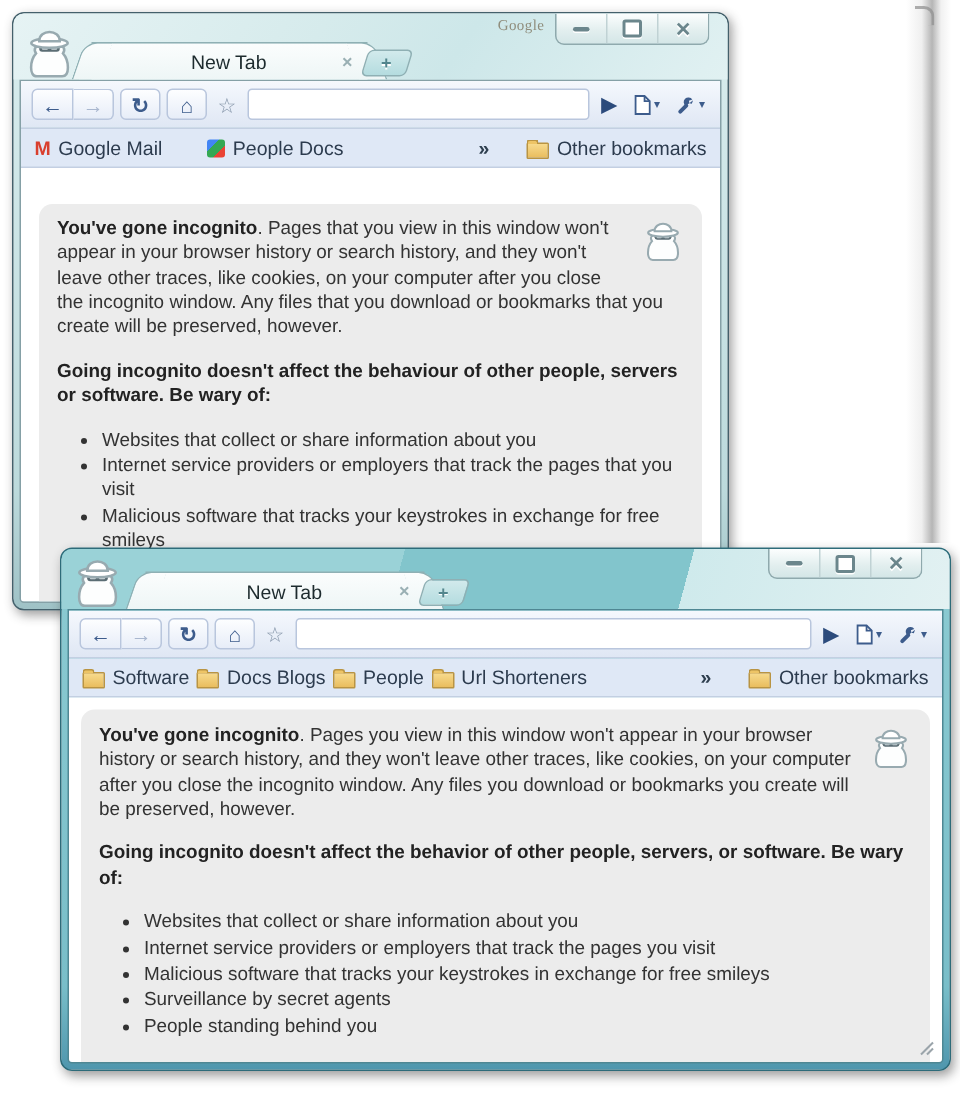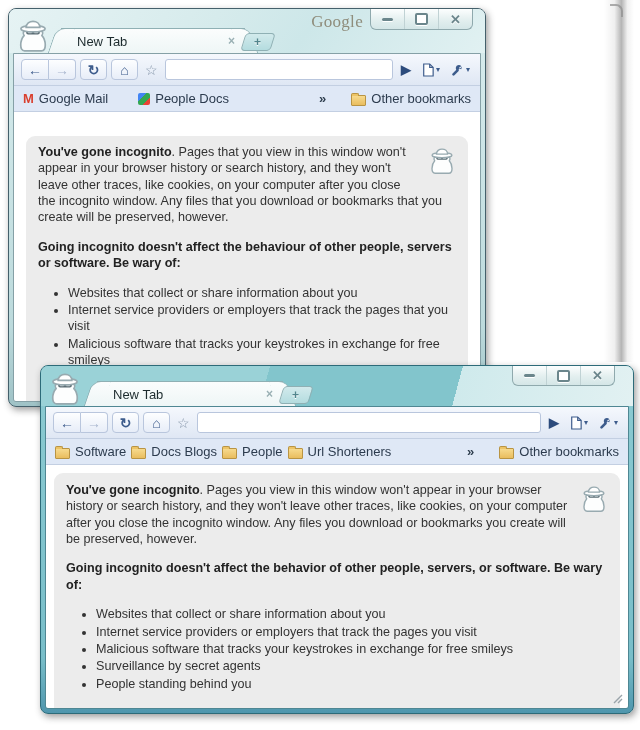--- a/index.html
+++ b/index.html
@@ -41,28 +41,28 @@
     border:1px solid #8fa9ad;border-top:none;border-radius:0 0 6px 6px;overflow:hidden;}
   .w1 .winctl{right:12px;}
   .w2 .winctl{right:18px;height:19px;}
   .cbtn{width:33px;display:grid;place-items:center;border-left:1px solid #c0d2d4;cursor:default;}
   .cbtn:first-child{border-left:none;}
   .glyph-min{width:11px;height:3px;background:#6b868c;border-radius:2px;box-shadow:0 1px 0 #fff;}
   .glyph-max{width:9px;height:8px;border:2px solid #6b868c;border-radius:2px;box-shadow:0 1px 0 #fff;background:#fff;}
   .glyph-close{color:#6b868c;font-weight:900;font-size:13px;line-height:1;text-shadow:0 1px 0 #fff;}
 
   .brand{position:absolute;top:3px;right:122px;font-family:"Liberation Serif",serif;
-    font-size:17px;color:#8f8d7c;letter-spacing:.3px;}
+    font-size:10px;color:#8f8d7c;letter-spacing:.3px;}
 
   
   .spy-badge{position:absolute;bottom:0;left:7px;width:34px;height:38px;}
   .tab{position:absolute;bottom:0;height:24px;
     background:linear-gradient(#fbfdfd,#eef6f6);
     border-top:1px solid #8fb0b4;
-    display:flex;align-items:center;padding:0 10px 0 16px;}
+    display:flex;align-items:center;padding:0 10px 0 16px;text-align:center;}
   .tab::before,.tab::after{content:"";position:absolute;top:-1px;bottom:0;width:18px;background:inherit;}
   .tab::before{left:-9px;transform:skewX(-19deg);border-left:1px solid #8fb0b4;border-top:1px solid #8fb0b4;border-top-left-radius:9px;}
   .tab::after{right:-9px;transform:skewX(19deg);border-right:1px solid #8fb0b4;border-top:1px solid #8fb0b4;border-top-right-radius:9px;}
   .w1 .tab{left:52px;width:158px;}
   .w2 .tab{left:56px;width:160px;}
   .tab-label{font-size:13px;color:#1d2b2e;flex:1;position:relative;z-index:1;}
   .tab-close{font-size:12px;color:#9ab0b4;font-weight:bold;position:relative;z-index:1;}
   .newtab-btn{position:absolute;bottom:2px;height:16px;width:28px;
     background:linear-gradient(#d2eaec,#b4dcdf);border:1px solid #8fb0b4;border-radius:4px;
     transform:skewX(-17deg);display:grid;place-items:center;}

